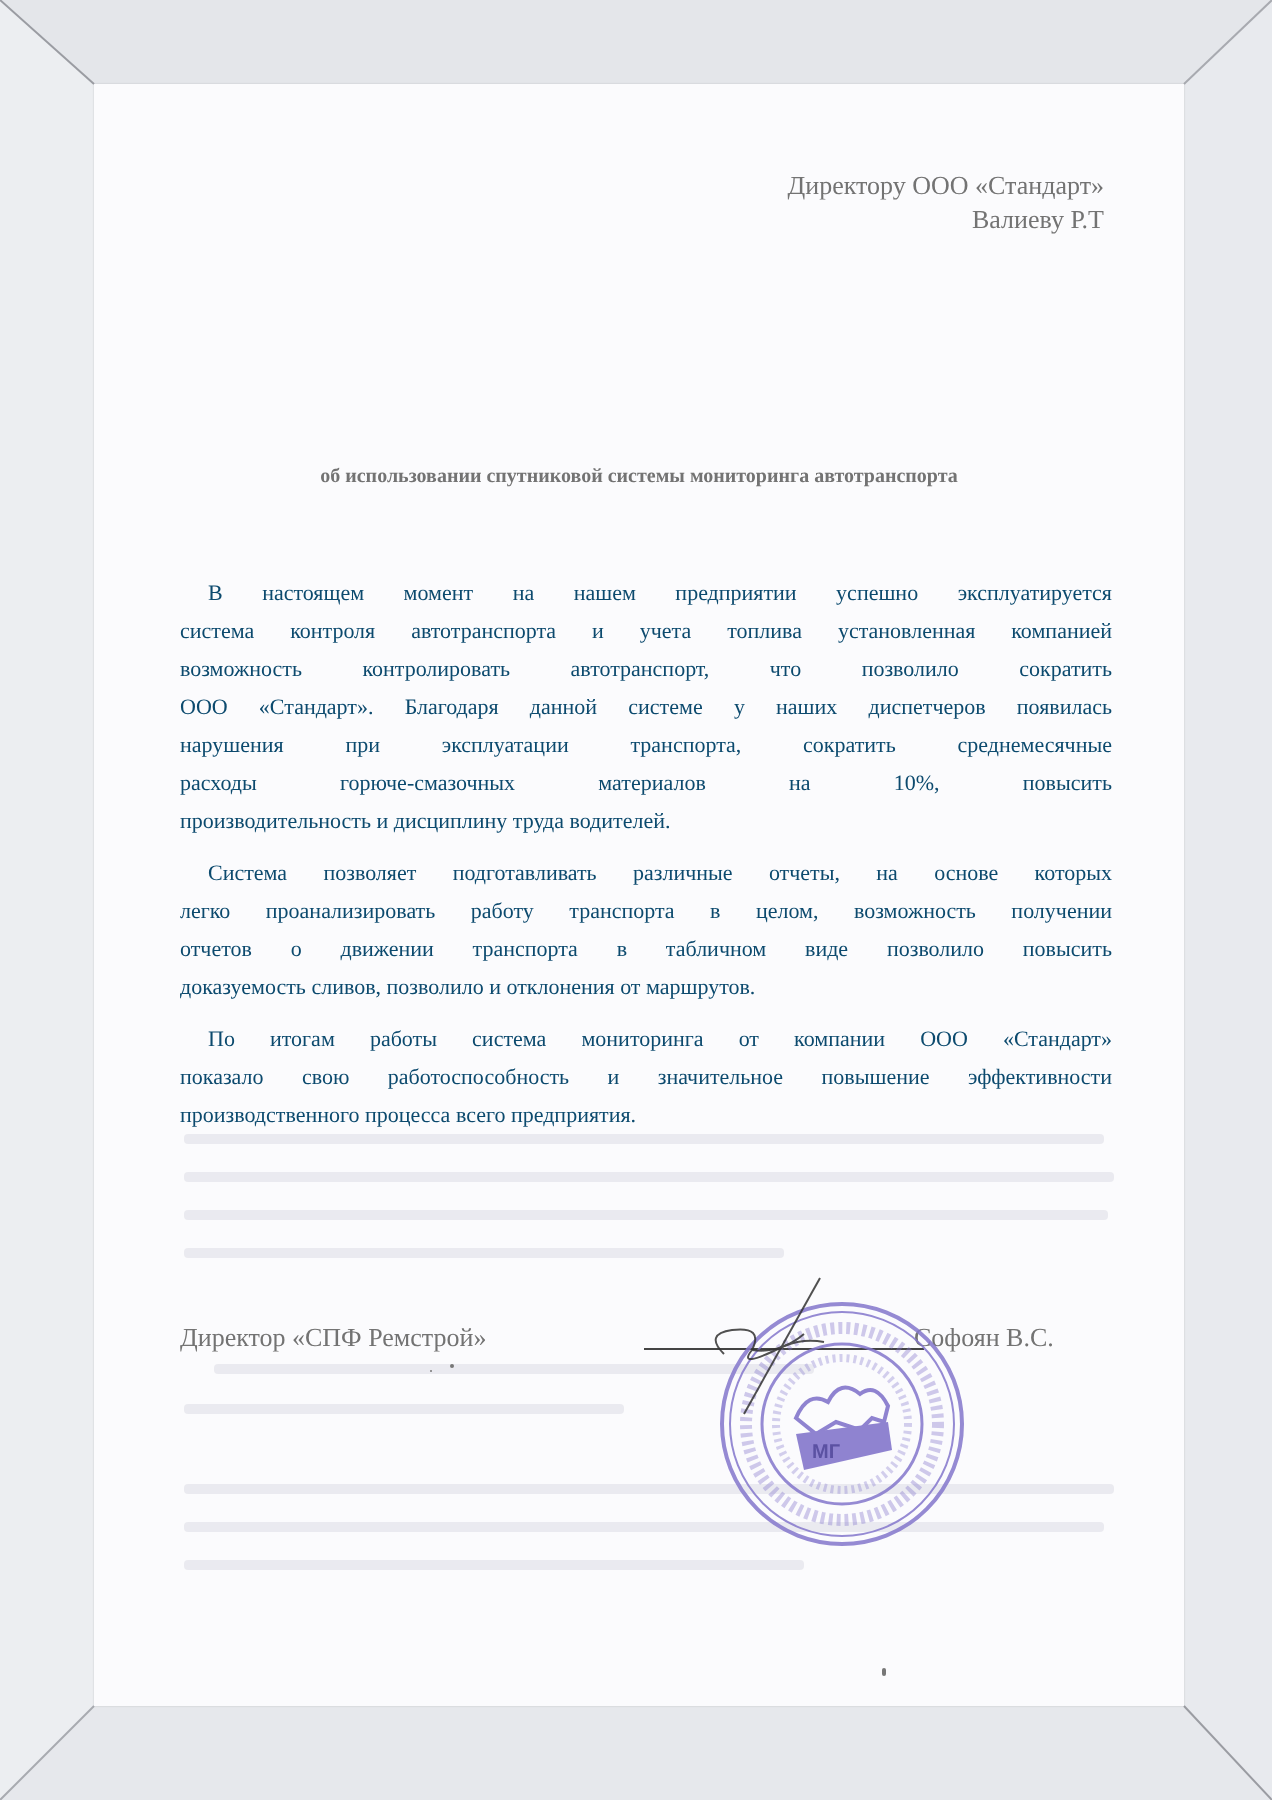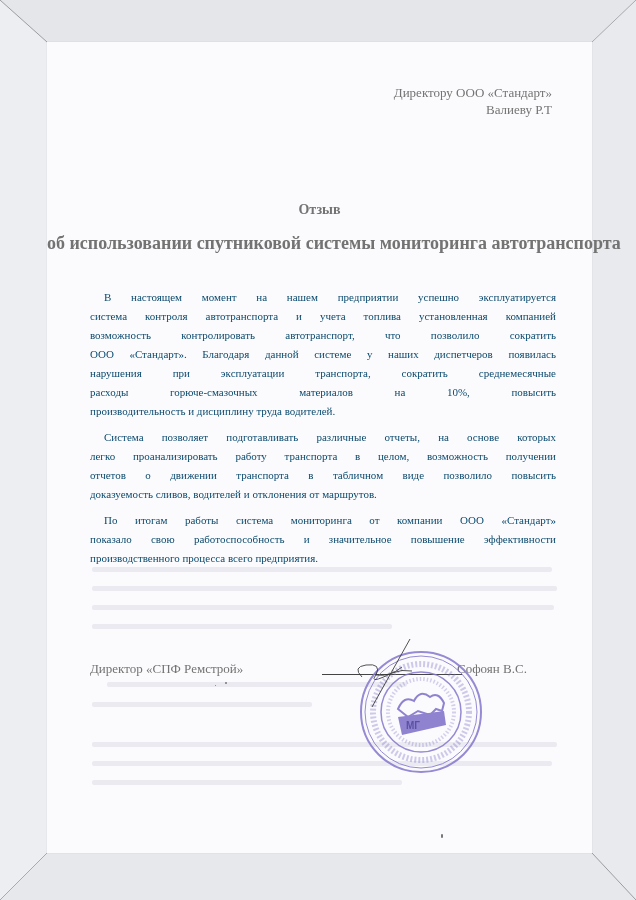--- a/index.html
+++ b/index.html
@@ -12,21 +12,21 @@
     .frame svg { position: absolute; left: 0; top: 0; }
     .paper {
       position: absolute; left: 47px; top: 42px; width: 545px; height: 811px;
       background: #fbfbfd;
       box-shadow: 0 0 1px rgba(0,0,0,0.15);
     }
     .txt { position: absolute; color: #737373; font-size: 13px; line-height: 1; white-space: nowrap; }
     .addr1 { right: 40px; top: 44px; }
     .addr2 { right: 40px; top: 61px; }
     .title { left: 0; width: 100%; text-align: center; top: 161px; font-weight: bold; font-size: 14px; }
-    .subtitle { left: 0; width: 100%; text-align: center; top: 192px; font-weight: bold; font-size: 18px; }
+    .subtitle { left: 0; width: 100%; text-align: center; top: 192px; font-weight: bold; font-size: 10px; }
     .body-block { position: absolute; left: 43px; width: 466px; color: #0c4a6e; font-size: 11px; }
     .line {
       display: block; height: 19px; line-height: 19px; white-space: nowrap;
       text-align: justify; text-align-last: justify;
     }
     .line.last { text-align-last: left; }
     .line.indent { padding-left: 14px; }
     .p1 { top: 246px; }
     .p2 { top: 386px; }
     .p3 { top: 469px; }
@@ -54,38 +54,37 @@
     <line x1="0" y1="900" x2="47" y2="853" stroke="#a8aab0" stroke-width="1"></line>
     <line x1="636" y1="900" x2="592" y2="853" stroke="#9a9ca2" stroke-width="1"></line>
   </svg>
 </div>
 
 <div class="paper">
 
   <div class="txt addr1">Директору  ООО «Стандарт»</div>
   <div class="txt addr2">Валиеву Р.Т</div>
 
-  <div class="txt title">Отзыв</div>
   <div class="txt subtitle">об использовании спутниковой системы мониторинга автотранспорта</div>
 
   <div class="body-block p1">
     <span class="line indent">В настоящем момент на нашем предприятии успешно эксплуатируется</span>
     <span class="line">система контроля автотранспорта и учета топлива установленная компанией</span>
     <span class="line">возможность контролировать автотранспорт, что позволило сократить</span>
     <span class="line">ООО «Стандарт». Благодаря данной системе у наших диспетчеров появилась</span>
     <span class="line">нарушения при эксплуатации транспорта, сократить среднемесячные</span>
     <span class="line">расходы горюче-смазочных материалов на 10%, повысить</span>
     <span class="line last">производительность  и дисциплину труда водителей.</span>
   </div>
 
   <div class="body-block p2">
     <span class="line indent">Система позволяет подготавливать различные отчеты, на основе которых</span>
     <span class="line">легко проанализировать работу транспорта в целом, возможность получении</span>
     <span class="line">отчетов о движении транспорта в табличном виде позволило повысить</span>
-    <span class="line last">доказуемость сливов, водителей и отклонения от маршрутов.</span>
+    <span class="line last">доказуемость сливов, позволило и отклонения от маршрутов.</span>
   </div>
 
   <div class="body-block p3">
     <span class="line indent">По итогам работы система мониторинга от компании ООО «Стандарт»</span>
     <span class="line">показало свою работоспособность и значительное повышение эффективности</span>
     <span class="line last">производственного процесса всего предприятия.</span>
   </div>
 
   <div>
     <div class="ghost" style="top:525px;width:460px;"></div>

